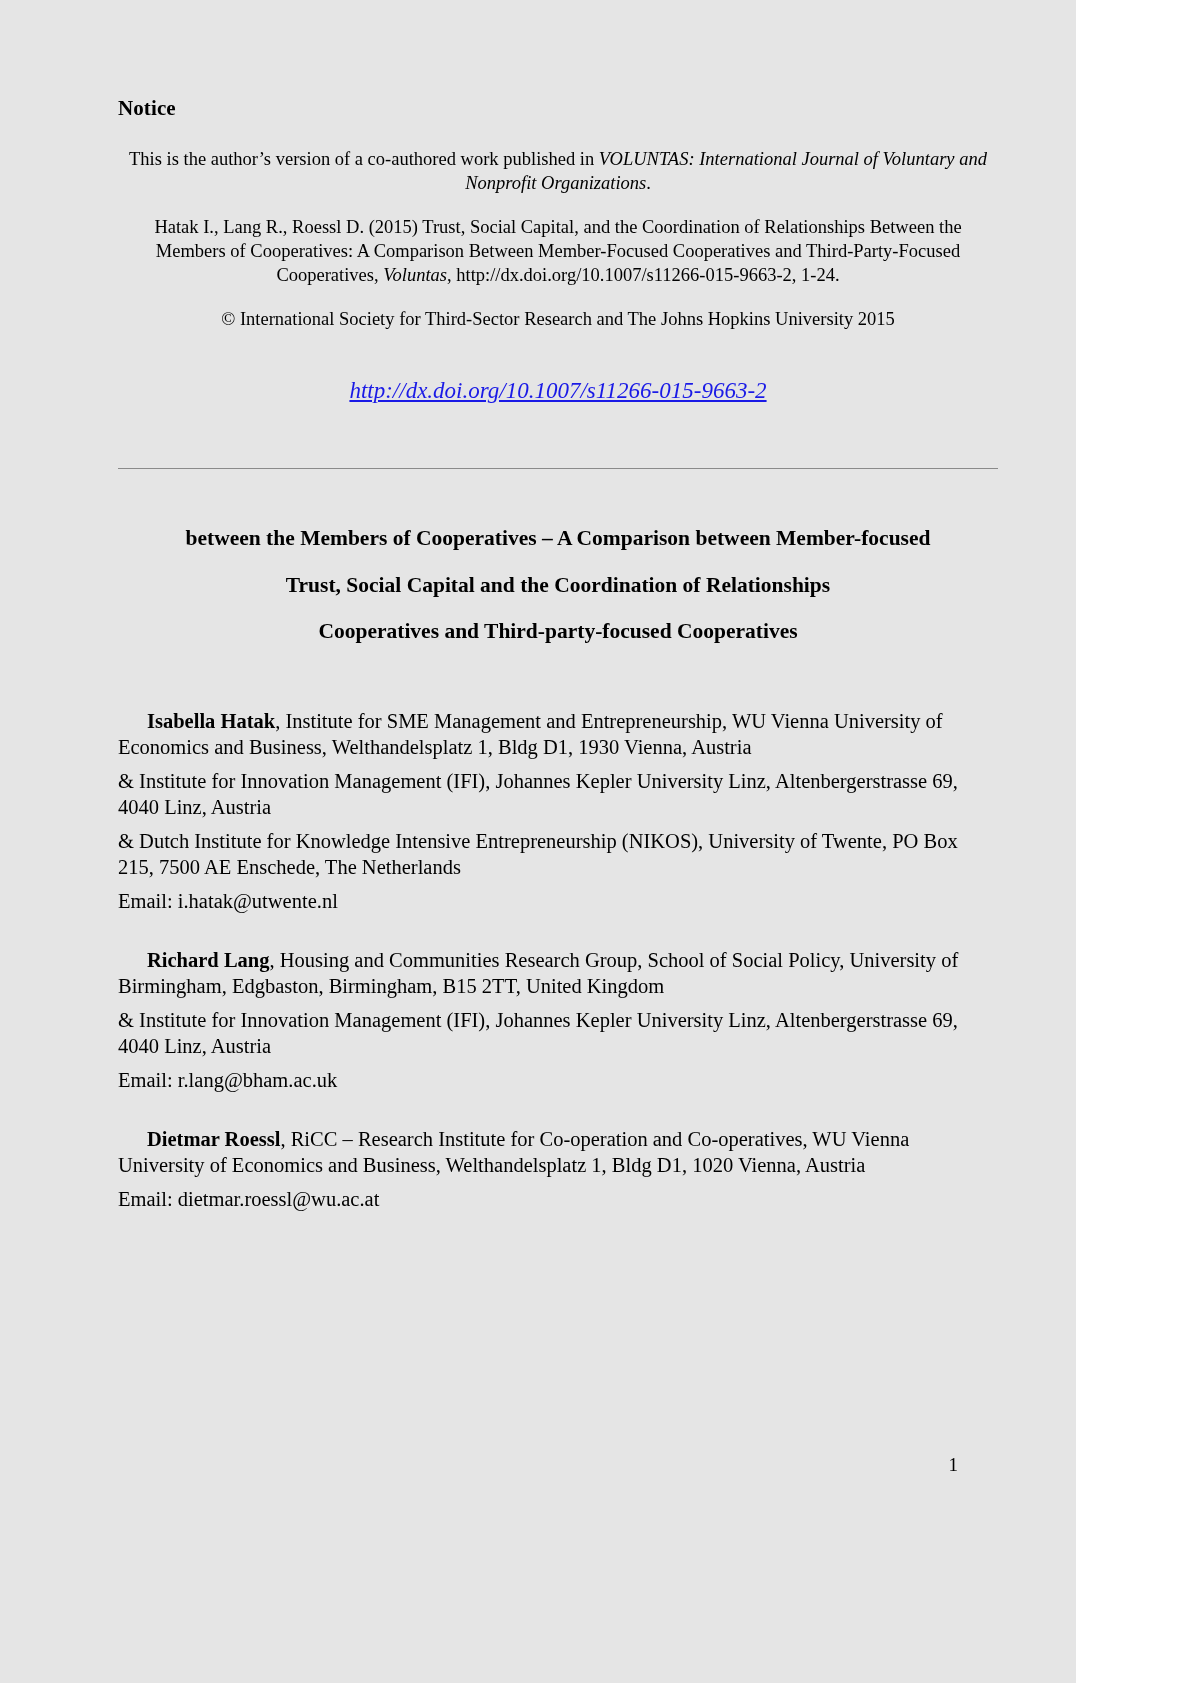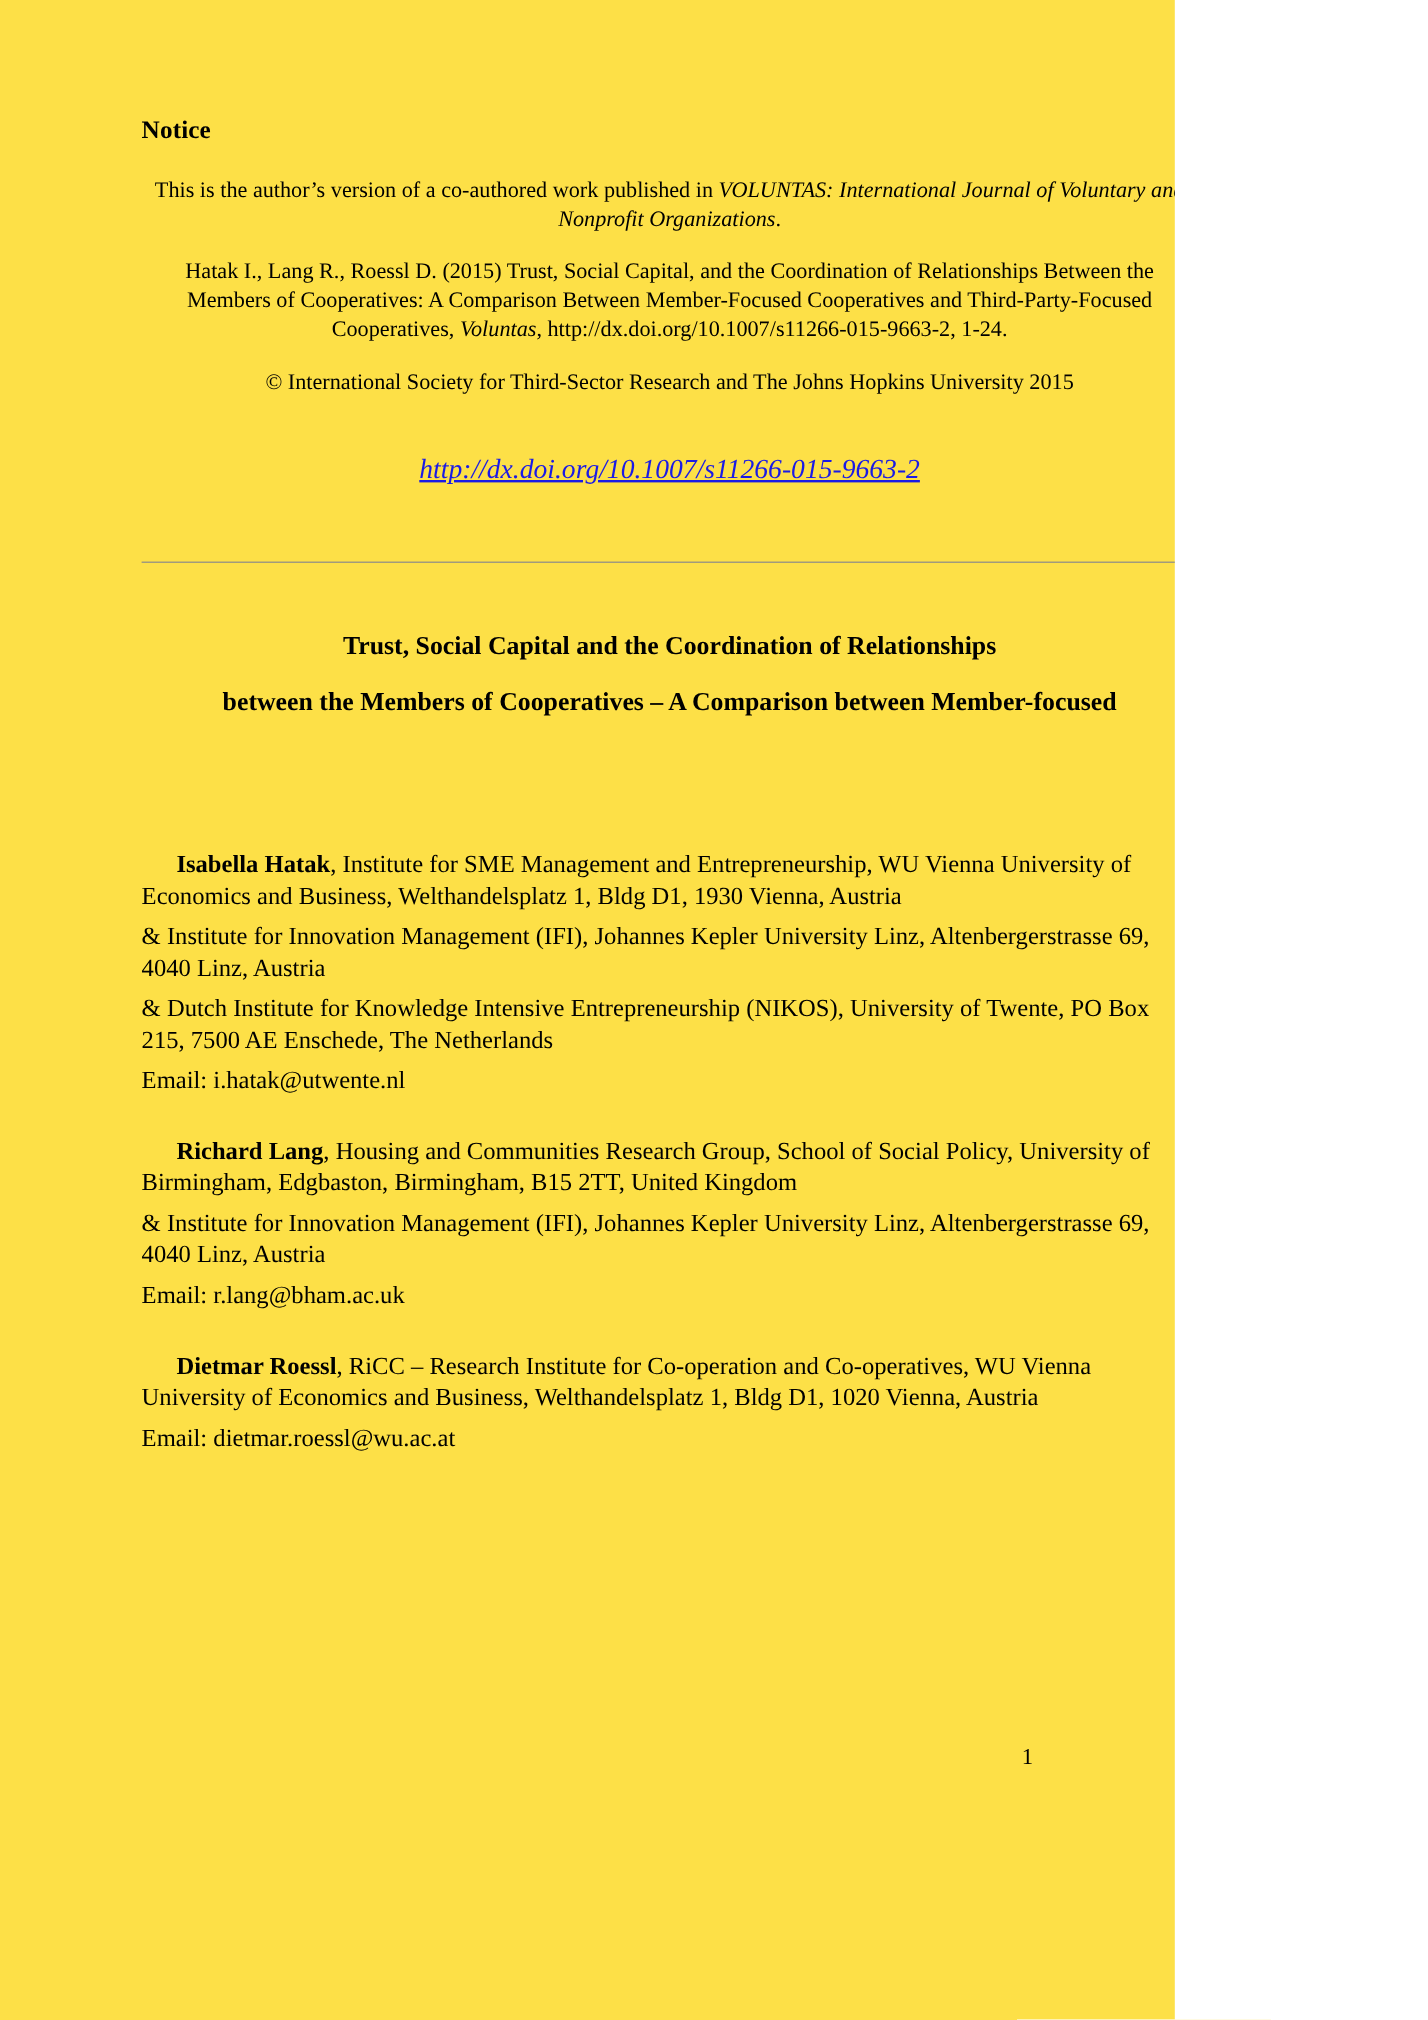--- a/index.html
+++ b/index.html
@@ -6,23 +6,23 @@
     margin: 0;
     padding: 0;
     background: #ffffff;
   }
   body {
     font-family: "Liberation Serif", "DejaVu Serif", serif;
     color: #000000;
   }
   .page {
     position: relative;
-    width: 979px;
+    width: 1076px;
     height: 1683px;
-    background: #fde047;
+    background: #e5e5e5;
     box-sizing: border-box;
     overflow: hidden;
   }
   .content {
     position: absolute;
     left: 118px;
     top: 96px;
     width: 880px;
   }
 
@@ -124,22 +124,23 @@
 
     <p class="notice-para">© International Society for Third-Sector Research and The Johns Hopkins University 2015</p>
 
     <p class="notice-para tight"><br><a class="doi-link" href="#">http://dx.doi.org/10.1007/s11266-015-9663-2</a></p>
 
   </div>
 
   <div class="divider"></div>
 
   <div class="title-block">
+    <div class="title-line">between the Members of Cooperatives – A Comparison between Member-focused</div>
     <div class="title-line">Trust, Social Capital and the Coordination of Relationships</div>
-    <div class="title-line">between the Members of Cooperatives – A Comparison between Member-focused</div>
+    <div class="title-line">Cooperatives and Third-party-focused Cooperatives</div>
   </div>
 
   <div class="authors">
 
     <div class="author-block">
       <p class="aff-line"><span class="author-name">Isabella Hatak</span><span>, Institute for SME Management and Entrepreneurship, WU Vienna University of Economics and Business, Welthandelsplatz 1, Bldg D1, 1930 Vienna, Austria</span></p>
       <p class="aff-line">&amp; Institute for Innovation Management (IFI), Johannes Kepler University Linz, Altenbergerstrasse 69, 4040 Linz, Austria</p>
       <p class="aff-line">&amp; Dutch Institute for Knowledge Intensive Entrepreneurship (NIKOS), University of Twente, PO Box 215, 7500 AE Enschede, The Netherlands</p>
       <p class="aff-line">Email: i.hatak@utwente.nl</p>
     </div>

